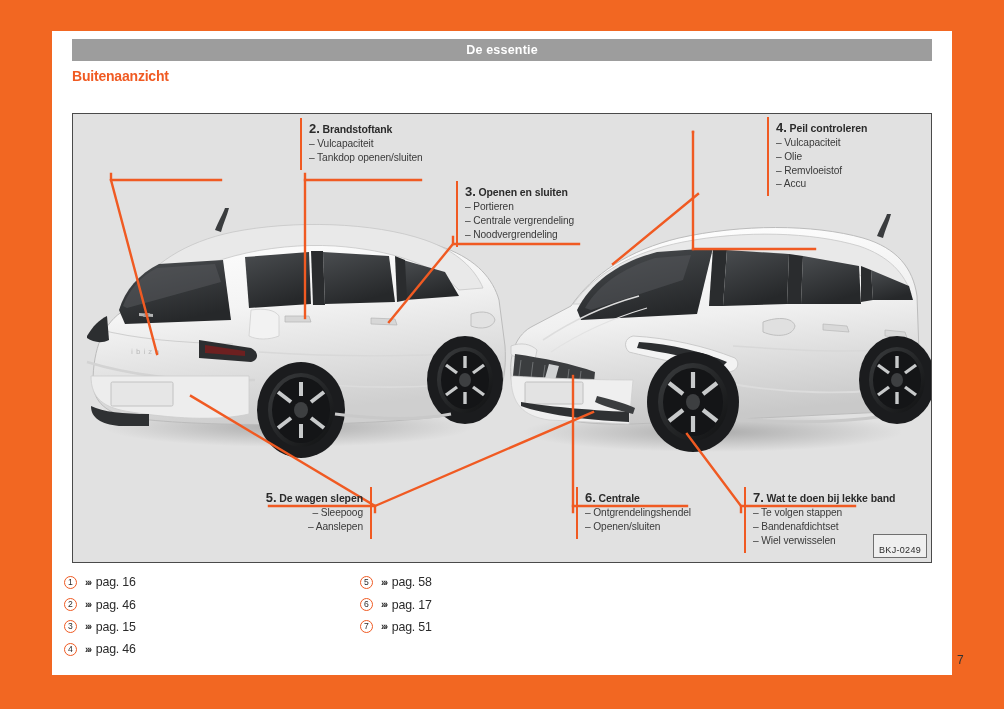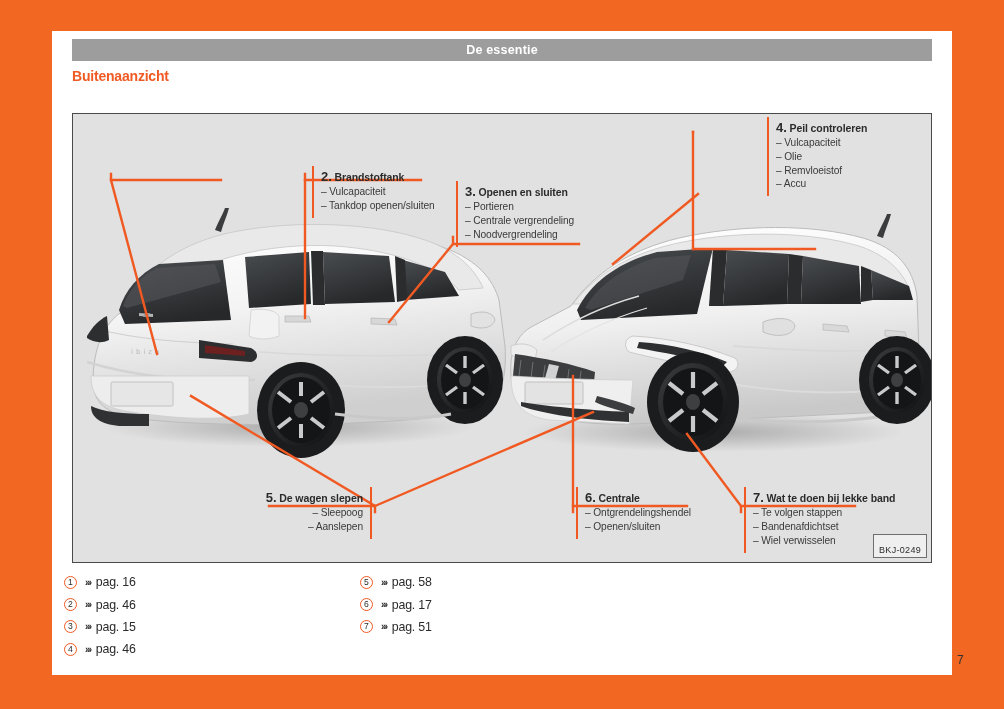--- a/index.html
+++ b/index.html
@@ -370,21 +370,21 @@
 
         <path d="M500,398 L500,392 L614,392"></path>
         <path d="M500,392 L500,262"></path>
 
         <path d="M668,398 L668,392 L782,392"></path>
         <path d="M668,392 L614,320"></path>
       </g>
     </svg>
 
 
-    <div class="callout left-al" style="left:248px; top:6px;margin-top:48px;">
+    <div class="callout left-al" style="left:236px; top:6px;">
       <span class="vrule" style="height:52px;"></span>
       <div class="c-title">
         <span class="num">2.</span>
         <span>Brandstoftank</span>
       </div>
       <div class="c-item">– Vulcapaciteit</div>
       <div class="c-item">– Tankdop openen/sluiten</div>
     </div>
 
     <div class="callout left-al" style="left:392px; top:69px;">

